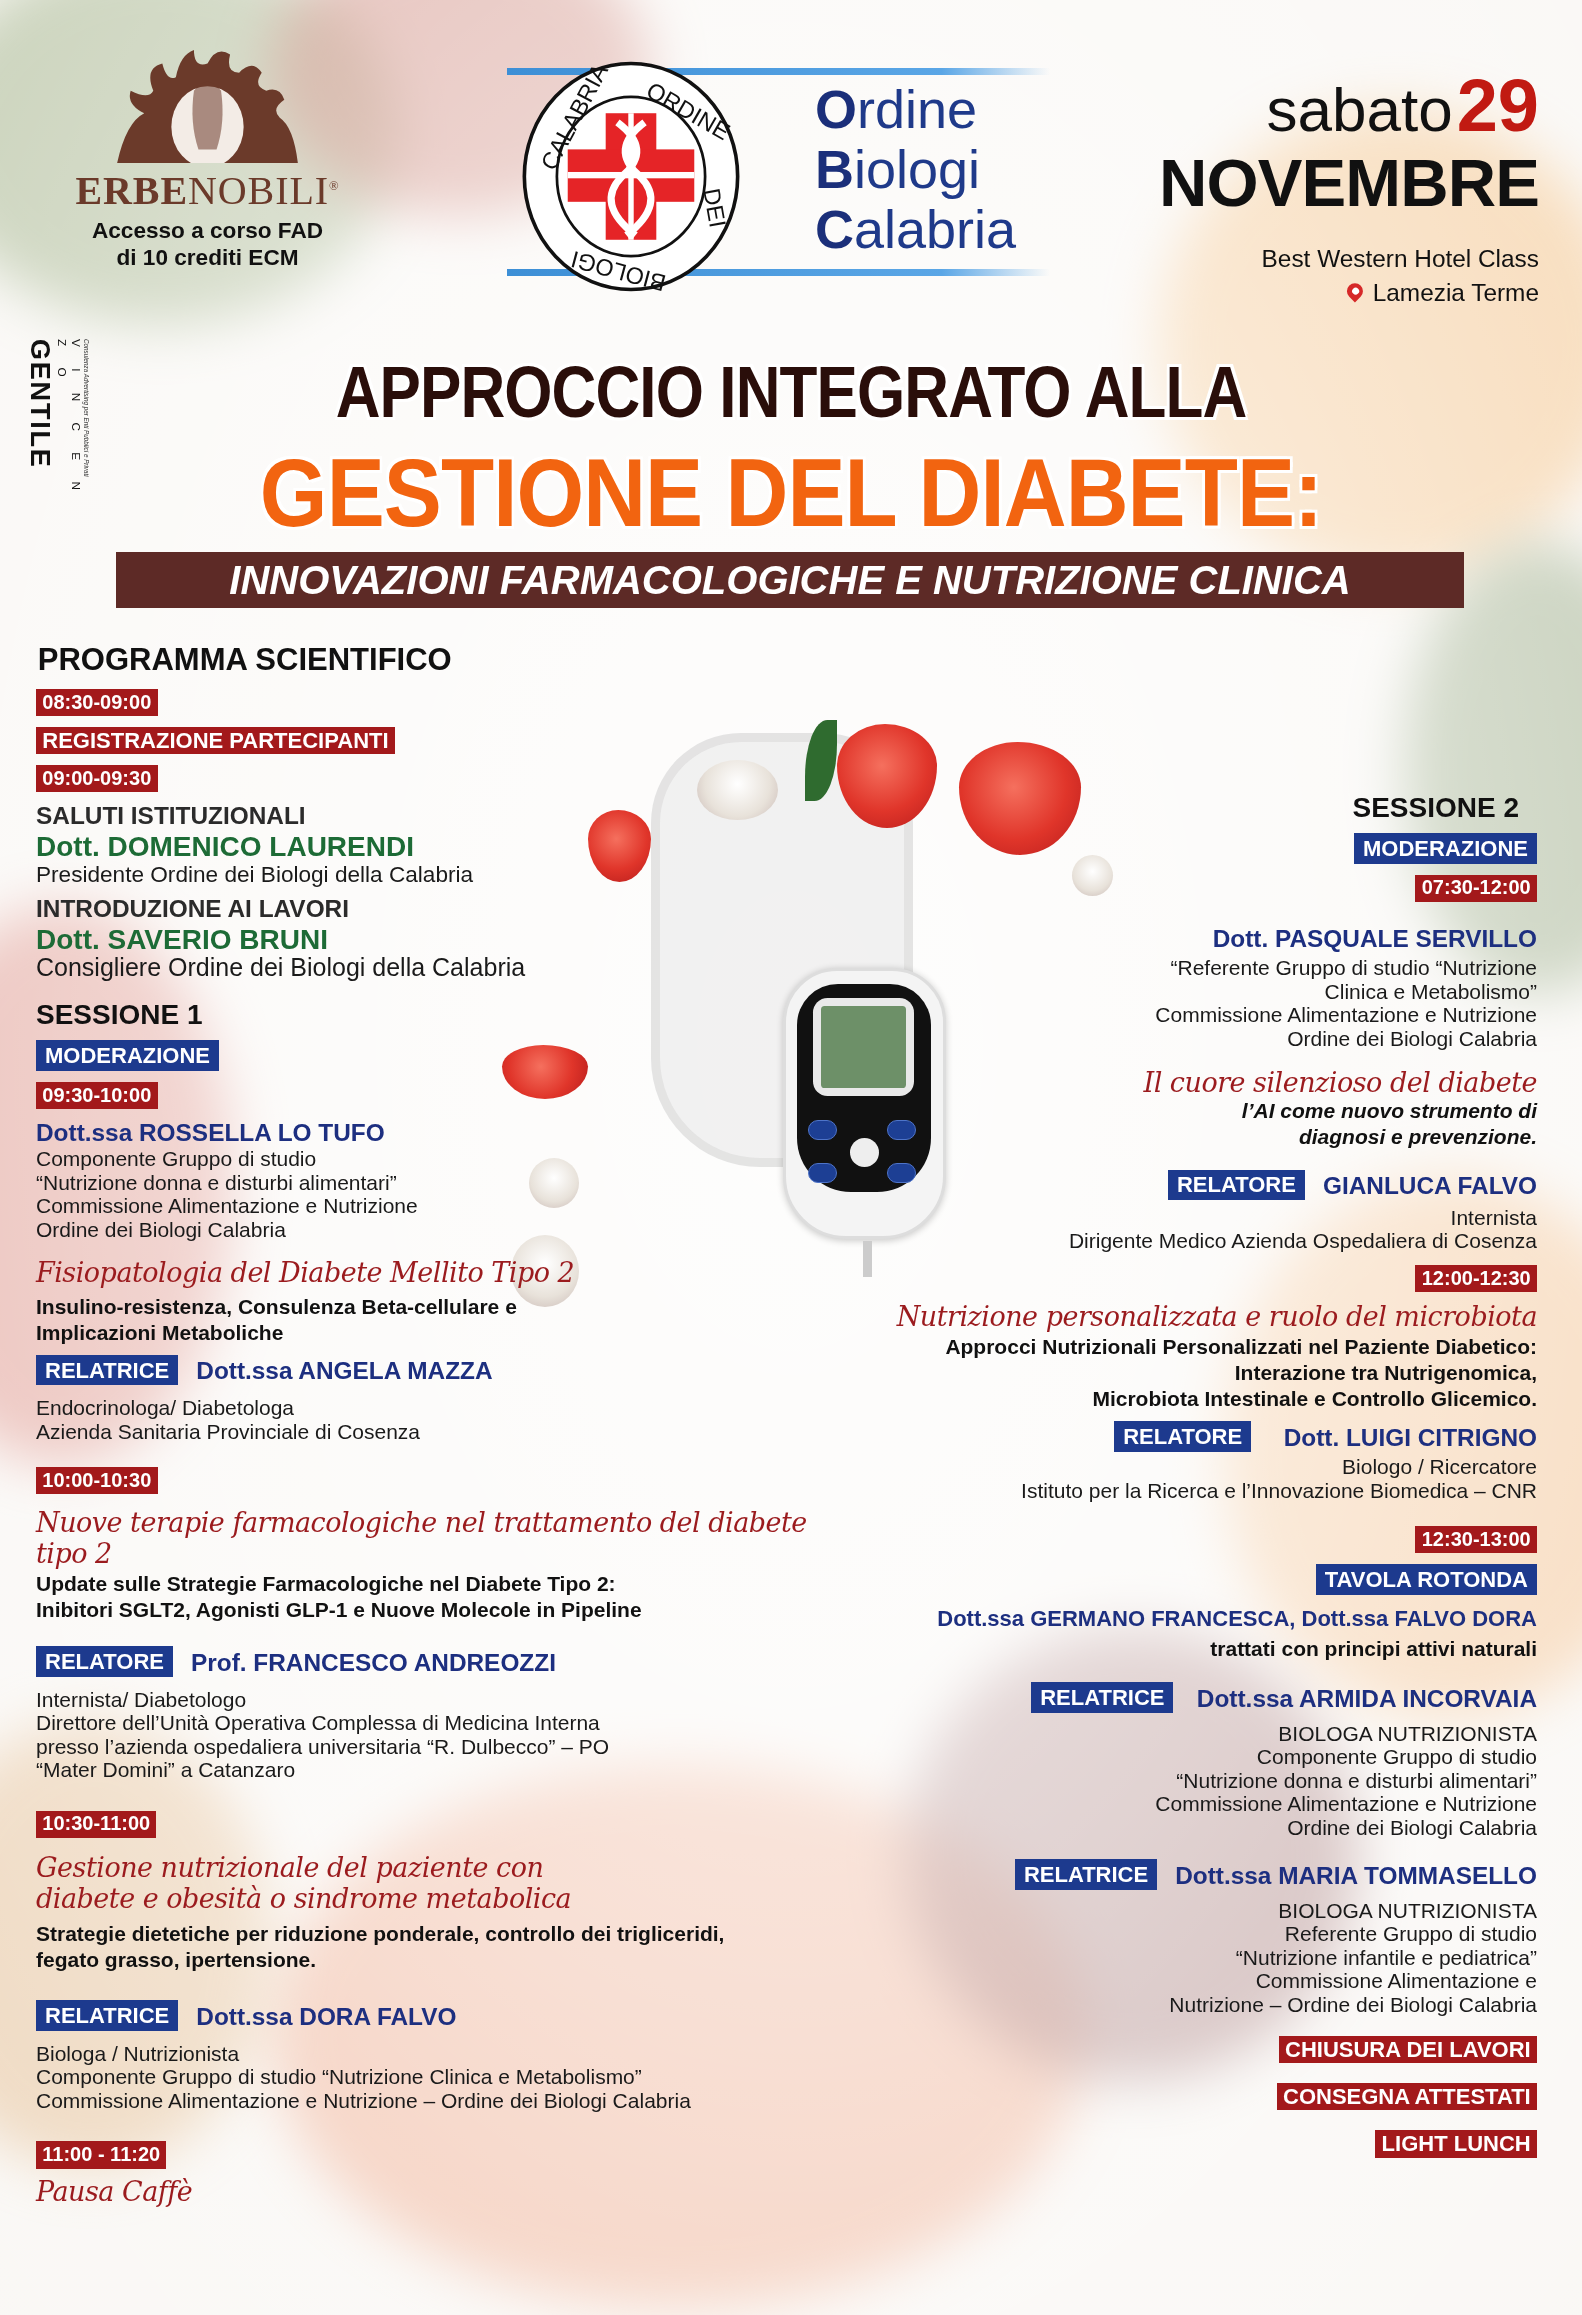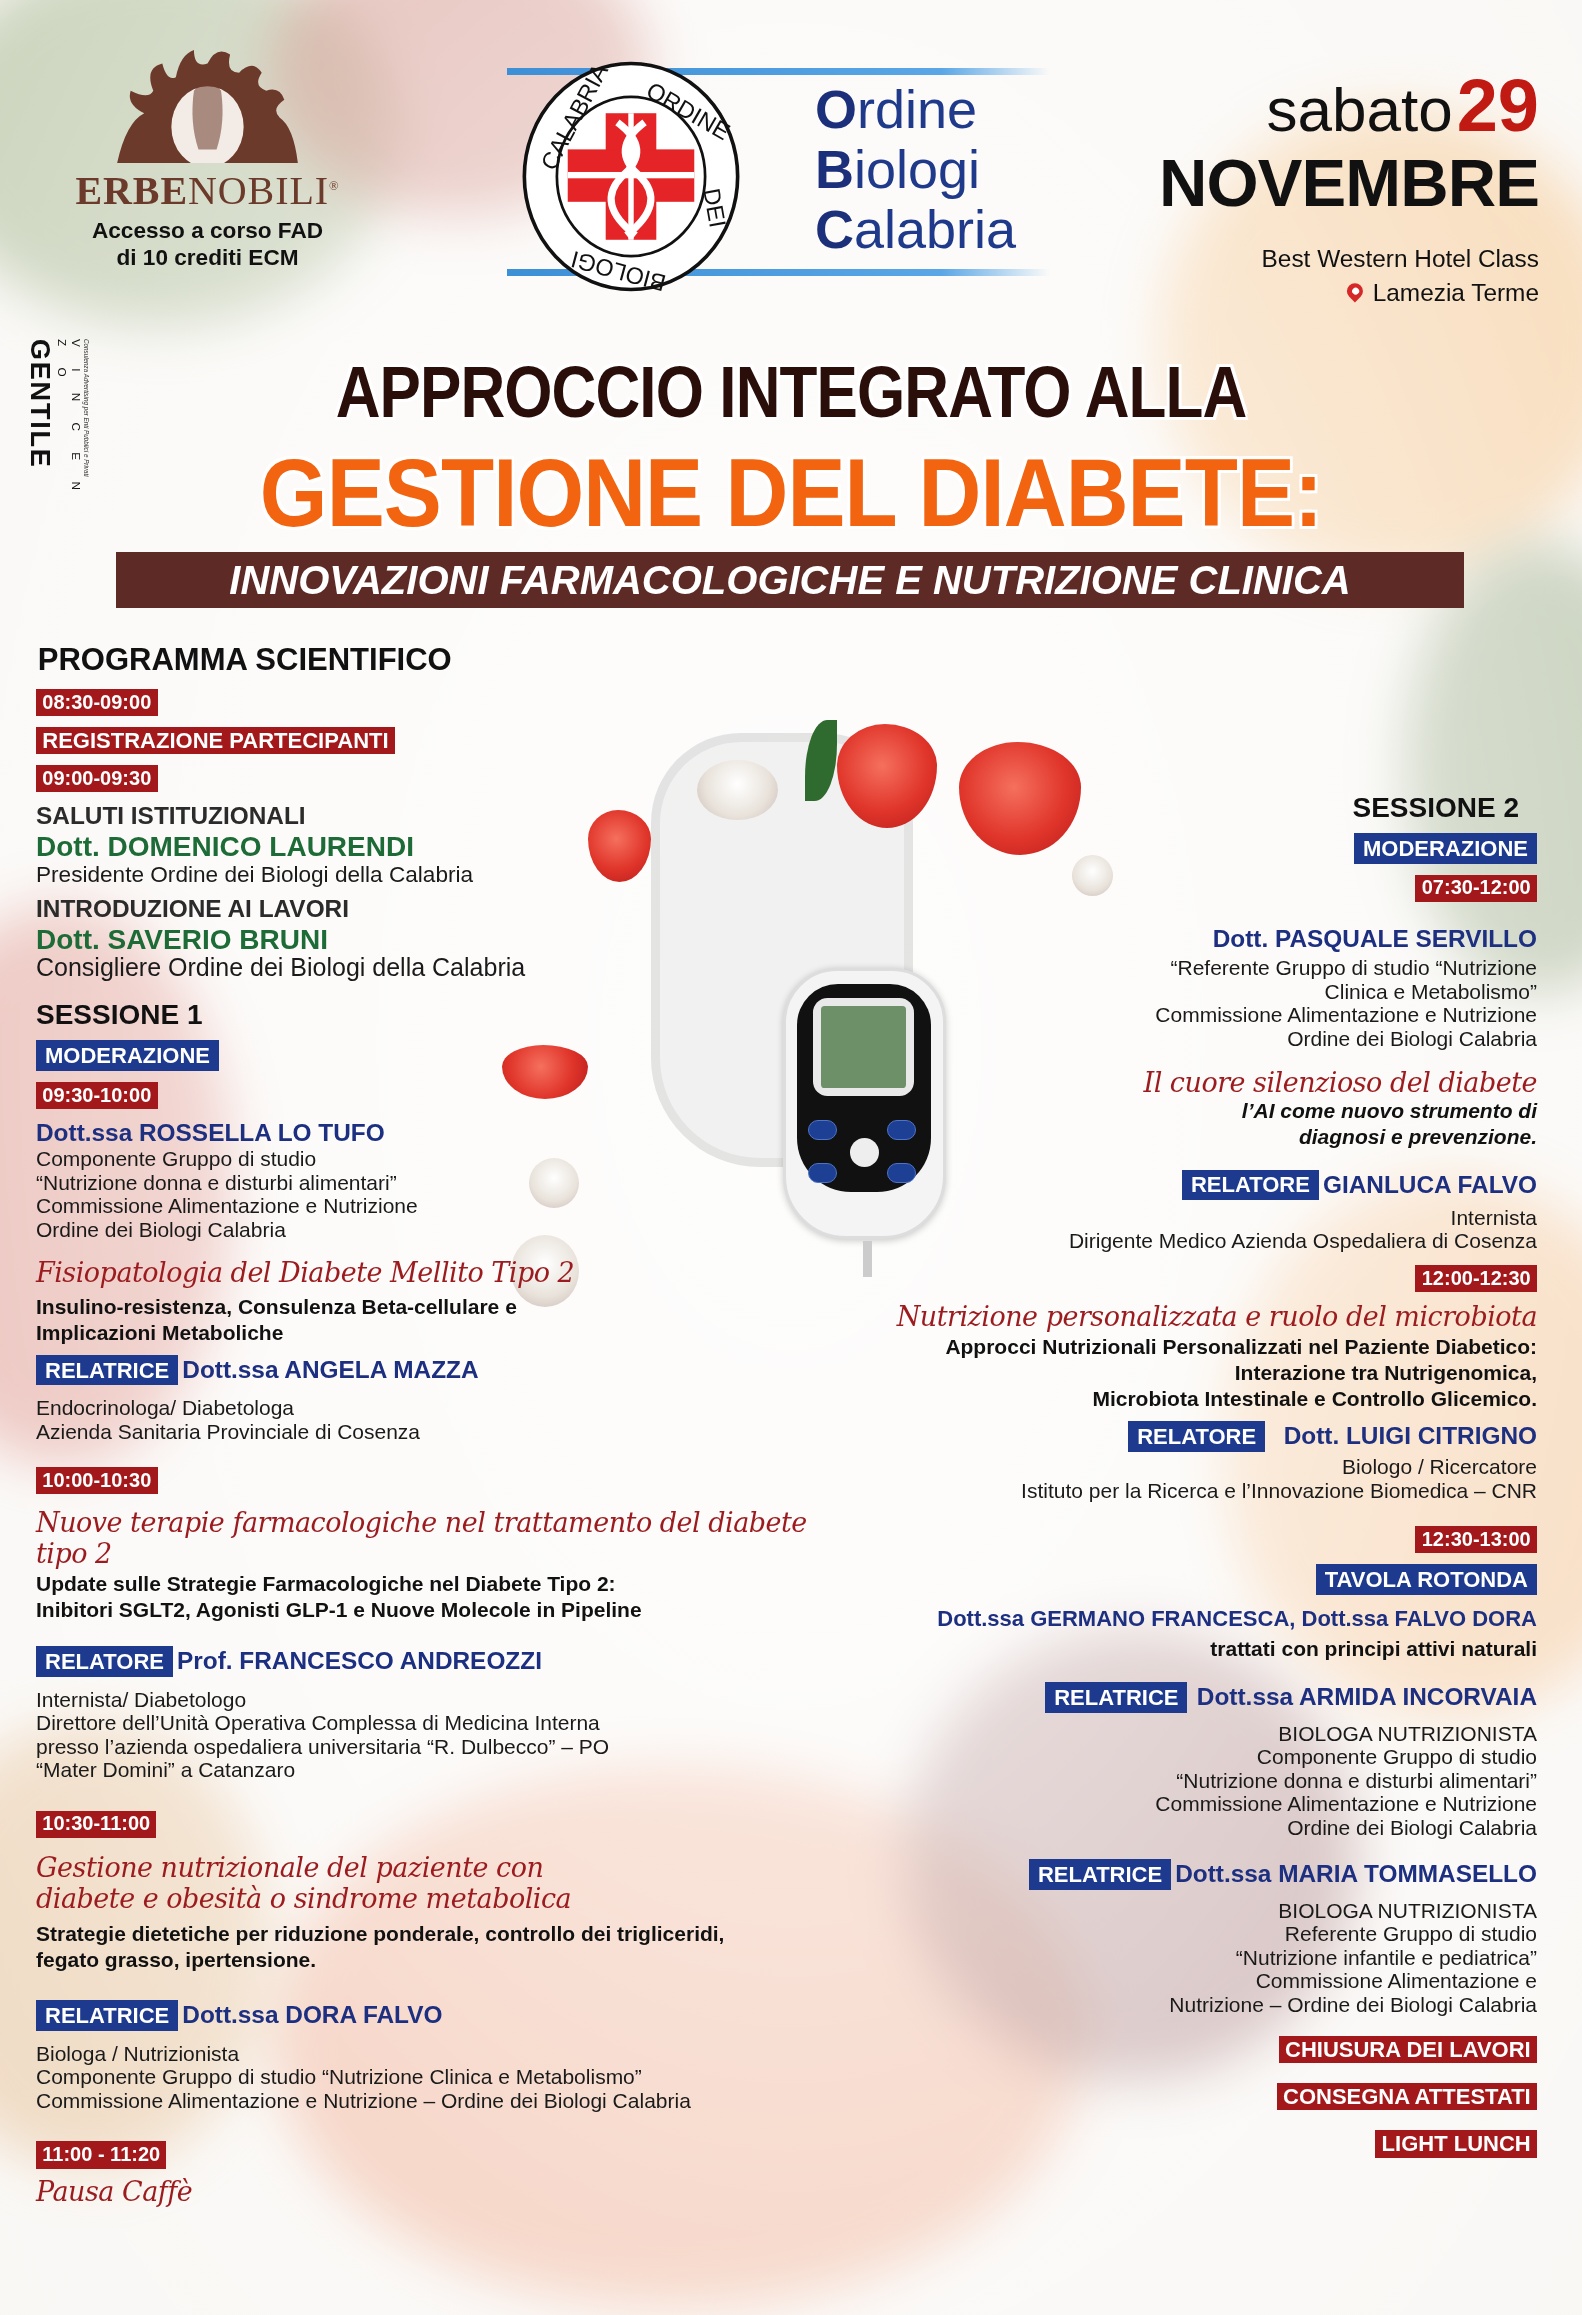--- a/index.html
+++ b/index.html
@@ -63,21 +63,21 @@
   .green-name { font-weight: bold; color: #1d6b36; font-size: 28px; line-height: 33px; }
   .blue-name { font-weight: bold; color: #1d2f80; font-size: 24.4px; line-height: 29px; }
   .plain { font-size: 21px; line-height: 23.5px; color: #1a1a1a; }
   .script { font-family: "DejaVu Serif", serif; font-style: italic; color: #9b1b1e; font-size: 27px; line-height: 31px; letter-spacing: -0.5px; }
   .boldtext { font-weight: bold; font-size: 21px; line-height: 26px; color: #111; }
   .dark-head { font-weight: bold; font-size: 24.4px; color: #2b2b2b; line-height: 29px; }
 
   
   .left { left: 36px; top: 642px; width: 814px; }
   .left > * { display: block; }
-  .row-inline { display: flex; align-items: flex-start; gap: 4px; }
+  .row-inline { display: flex; align-items: flex-end; gap: 18px; }
 
   
   .right { right: 45px; top: 792px; width: 814px; text-align: right; }
   .right .row-inline { justify-content: flex-end; }
 
   
   .meter-area { left: 579px; top: 706px; width: 507px; height: 579px; z-index: 1; }
   .ghost-meter { position: absolute; left: 72px; top: 27px; width: 262px; height: 434px; border-radius: 90px 90px 109px 109px; background: rgba(230,230,230,.5); border: 9px solid rgba(210,210,210,.45); }
   .meter { position: absolute; left: 204px; top: 262px; width: 163px; height: 271px; background: #f4f4f4; border-radius: 54px 54px 63px 63px; border: 3.6px solid #ddd; box-shadow: 0 1.8px 7.2px rgba(0,0,0,.2); }
   .meter-face { position: absolute; left: 11px; top: 12.7px; width: 134px; height: 208px; background: #111; border-radius: 41px 41px 54px 54px; }

